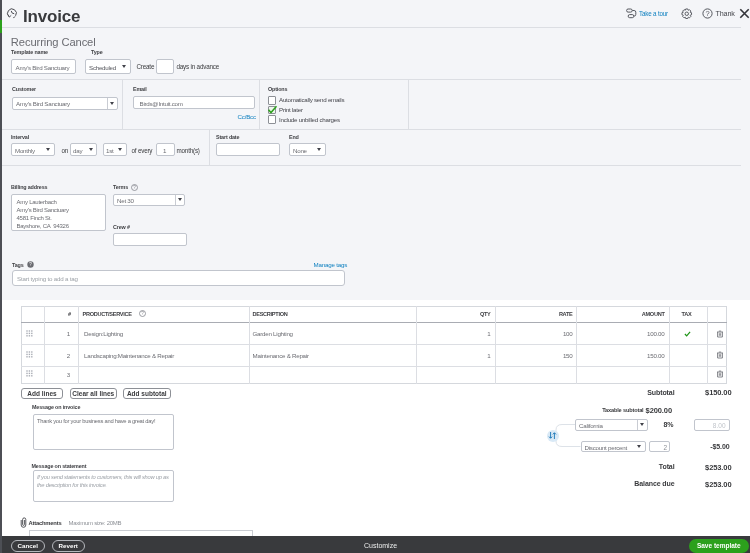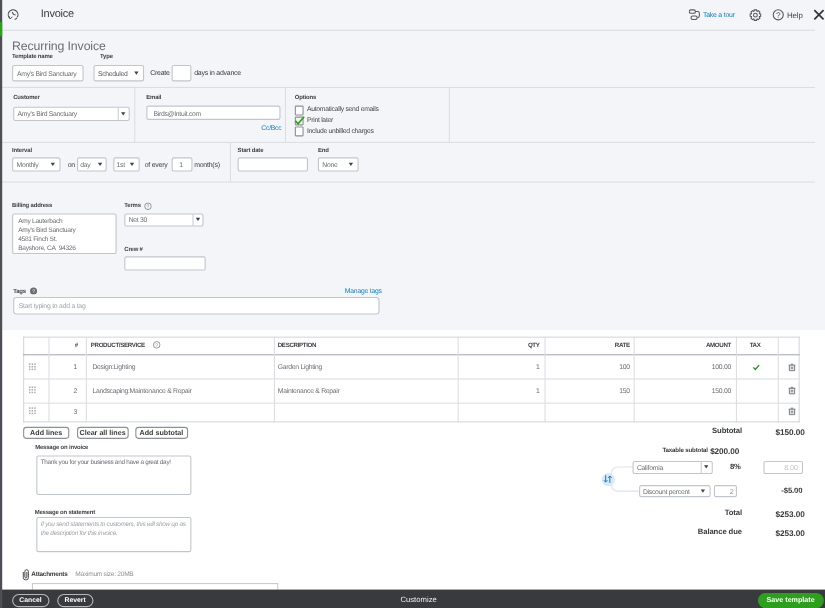--- a/index.html
+++ b/index.html
@@ -22,42 +22,42 @@
 <div class="abs" style="left:0;top:0;width:1.5px;height:553px;background:#4d4f55;z-index:5;"></div>
 <div class="abs" style="left:0;top:20px;width:1.5px;height:13px;background:#2ca01c;z-index:6;"></div>
 
 <div class="hline" style="top:27px;"></div>
 <svg class="abs" style="left:6px;top:6.5px;" width="12" height="12" viewBox="0 0 12 12">
   <path d="M3.1,9.7 A4.4,4.4 0 1 1 9.6,8.7" fill="none" stroke="#4a4b51" stroke-width="1"></path>
   <path d="M1.9,7.6 L3.3,10.1 L5.2,8.4" fill="none" stroke="#4a4b51" stroke-width="0.9"></path>
   <path d="M5.2,3.9 L6.2,6.1 L8.2,6.7" fill="none" stroke="#4a4b51" stroke-width="1"></path>
   <path d="M9.4,9.2 A4.4,4.4 0 0 1 7.3,10.7" fill="none" stroke="#4a4b51" stroke-width="1"></path>
 </svg>
-<div class="abs" style="left:37px;top:6.5px;font-size:10px;letter-spacing:-0.2px;font-weight:normal;color:#393a3d;">Invoice</div>
+<div class="abs" style="left:23px;top:6.5px;font-size:17px;letter-spacing:-0.2px;font-weight:bold;color:#393a3d;">Invoice</div>
 
 <svg class="abs" style="left:625.5px;top:7.5px;" width="11" height="11" viewBox="0 0 11 11">
   <rect x="0.6" y="1" width="5.6" height="3.1" rx="1.5" fill="none" stroke="#56585f" stroke-width="1"></rect>
   <rect x="2.2" y="6.6" width="5.6" height="3.1" rx="1.5" fill="none" stroke="#56585f" stroke-width="1"></rect>
   <path d="M6.4,2.5 h1.7 a1.7,1.7 0 0 1 1.7,1.7 v2.2 a1.7,1.7 0 0 1 -1.7,1.7" fill="none" stroke="#56585f" stroke-width="1"></path>
 </svg>
 <div class="abs" style="left:639px;top:9.5px;font-size:6.3px;letter-spacing:-0.2px;color:#0f80c0;">Take a tour</div>
 <svg class="abs" style="left:681px;top:7.5px;" width="11.5" height="11.5" viewBox="0 0 12 12">
   <path fill="none" stroke="#55575e" stroke-width="1" d="M9.76,4.63 L10.99,4.94 L10.99,7.06 L9.76,7.37 L9.63,7.69 L10.28,8.78 L8.78,10.28 L7.69,9.63 L7.37,9.76 L7.06,10.99 L4.94,10.99 L4.63,9.76 L4.31,9.63 L3.22,10.28 L1.72,8.78 L2.37,7.69 L2.24,7.37 L1.01,7.06 L1.01,4.94 L2.24,4.63 L2.37,4.31 L1.72,3.22 L3.22,1.72 L4.31,2.37 L4.63,2.24 L4.94,1.01 L7.06,1.01 L7.37,2.24 L7.69,2.37 L8.78,1.72 L10.28,3.22 L9.63,4.31 Z"></path>
   <circle cx="6" cy="6" r="1.8" fill="none" stroke="#55575e" stroke-width="1"></circle>
 </svg>
 <svg class="abs" style="left:701.5px;top:8px;" width="11" height="11" viewBox="0 0 11 11">
   <circle cx="5.5" cy="5.5" r="4.6" fill="none" stroke="#55575e" stroke-width="1"></circle>
   <text x="5.5" y="8.2" font-size="7.5" text-anchor="middle" fill="#55575e" font-family="Liberation Sans">?</text>
 </svg>
-<div class="abs" style="left:715.5px;top:9px;font-size:7.2px;letter-spacing:-0.15px;color:#44454b;">Help</div>
+<div class="abs" style="left:715.5px;top:9px;font-size:7.2px;letter-spacing:-0.15px;color:#44454b;">Thank</div>
 <svg class="abs" style="left:739px;top:7.5px;" width="11" height="11" viewBox="0 0 11 11">
   <path d="M1.3,1.3 L9.7,9.7 M9.7,1.3 L1.3,9.7" stroke="#33343a" stroke-width="1.6"></path>
 </svg>
 
-<div class="abs" style="left:10.8px;top:35.5px;font-size:11.2px;letter-spacing:-0.1px;color:#6b6c72;">Recurring Invoice</div>
+<div class="abs" style="left:10.8px;top:35.5px;font-size:11.2px;letter-spacing:-0.1px;color:#6b6c72;">Recurring Cancel</div>
 <div class="lbl" style="left:11px;top:48.5px;">Template name</div>
 <div class="box" style="left:11px;top:59px;width:65px;height:15px;"></div>
 <div class="txt" style="left:15.5px;top:63.5px;">Amy's Bird Sanctuary</div>
 <div class="lbl" style="left:91px;top:48.5px;">Type</div>
 <div class="box" style="left:85px;top:59px;width:46px;height:15px;"></div>
 <div class="txt" style="left:89px;top:63.5px;color:#55565c;">Scheduled</div>
 <div class="arrow" style="left:122px;top:64.5px;"></div>
 <div class="abs" style="left:136.5px;top:63px;font-size:6.3px;letter-spacing:-0.2px;color:#393a3d;">Create</div>
 <div class="box" style="left:156px;top:59px;width:18px;height:15px;"></div>
 <div class="abs" style="left:176.5px;top:63px;font-size:6.3px;letter-spacing:-0.2px;color:#393a3d;">days in advance</div>

